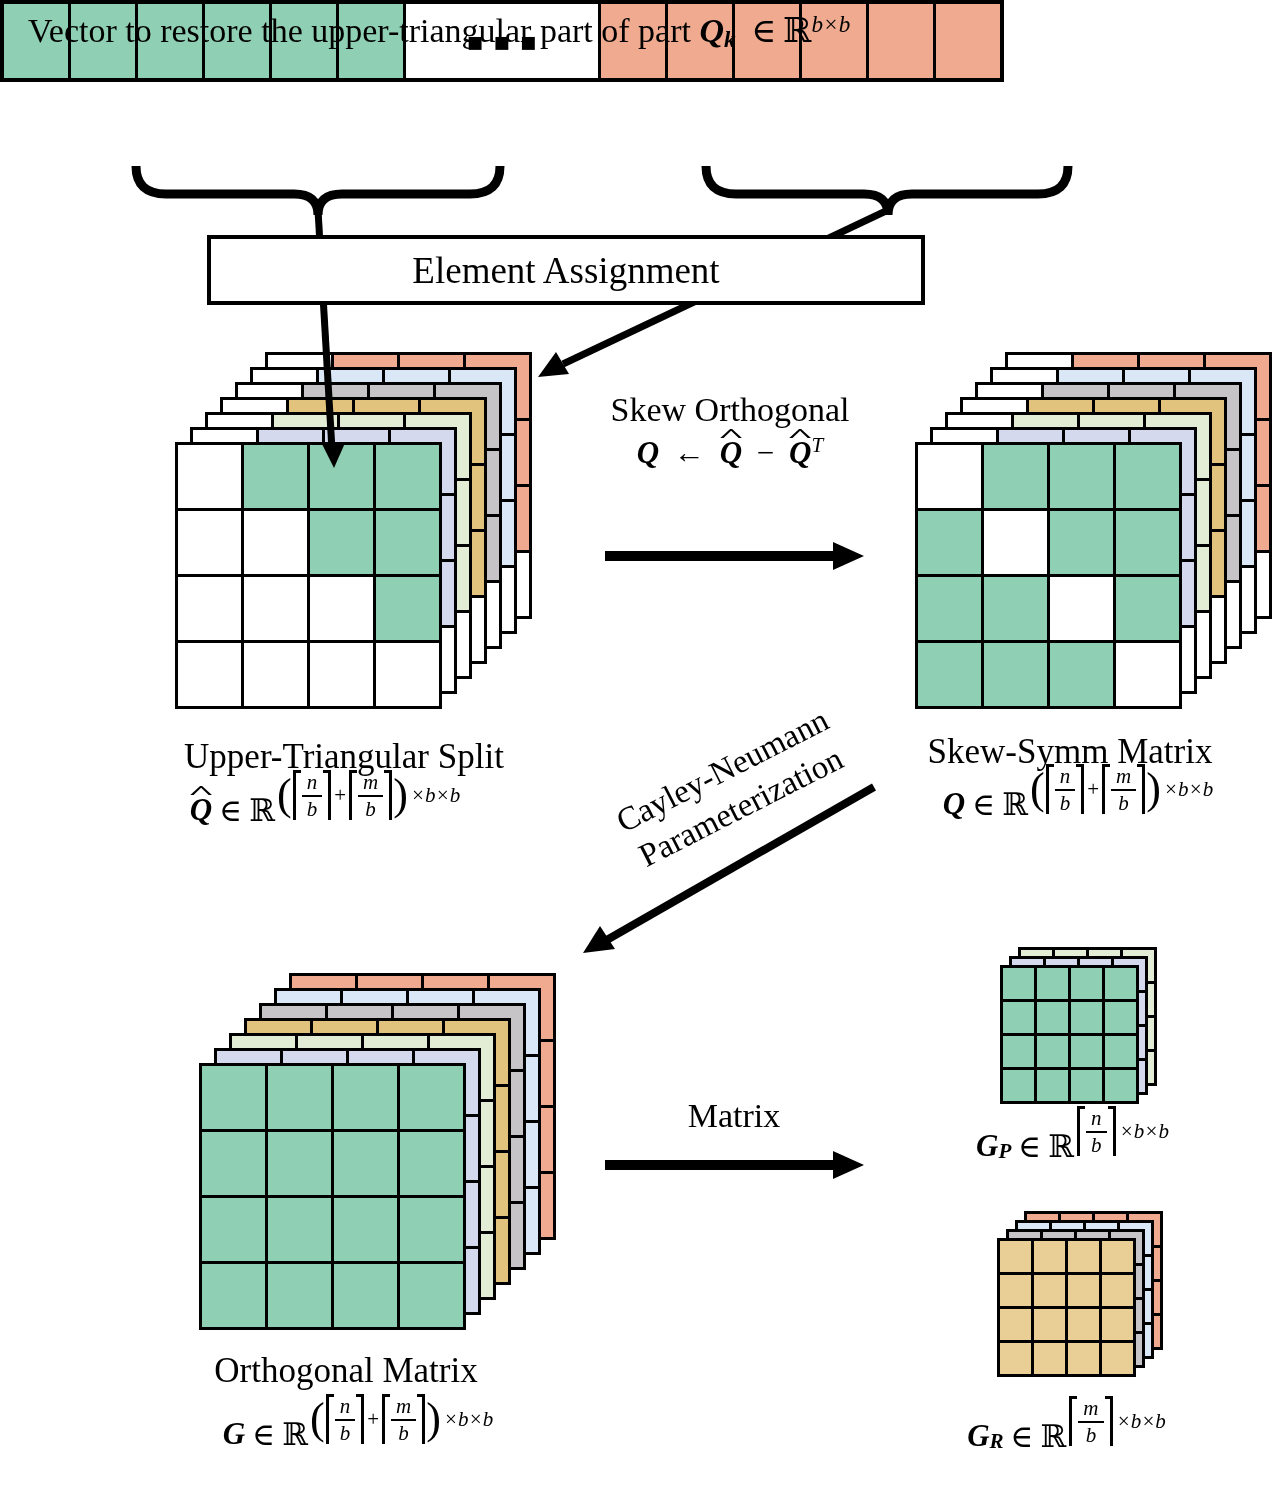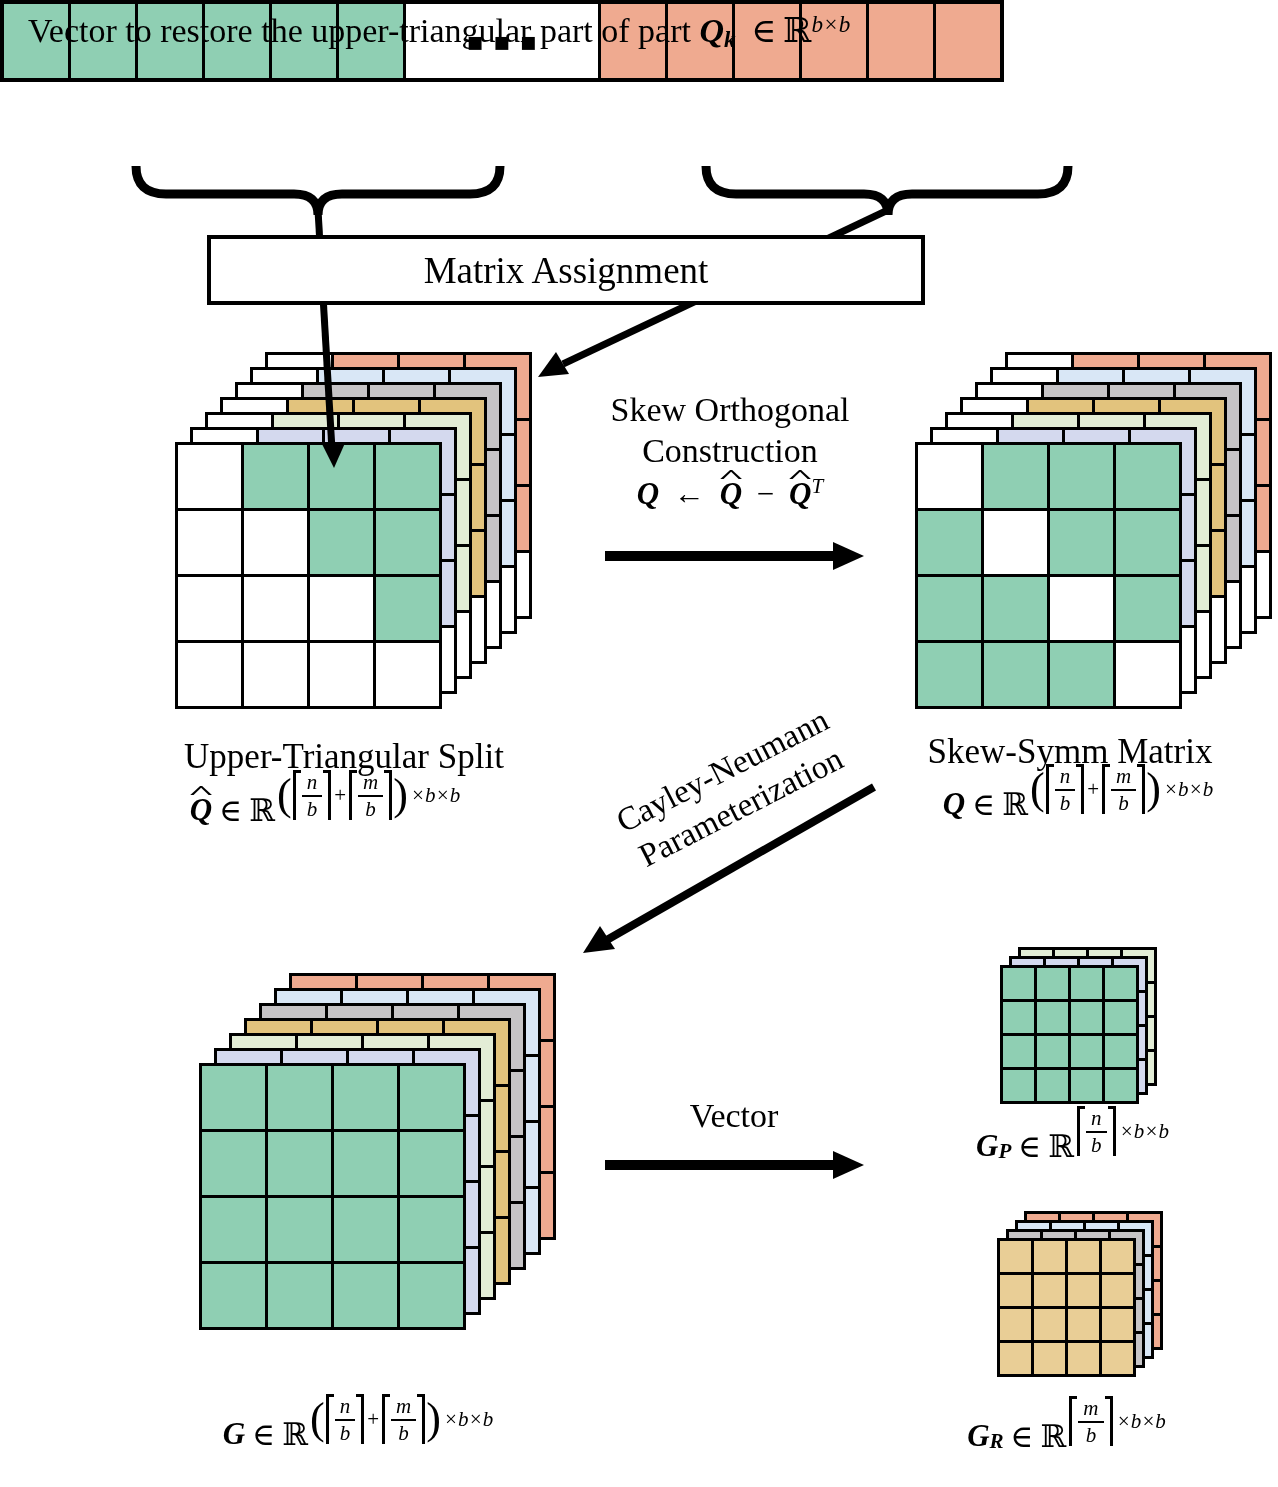--- a/index.html
+++ b/index.html
@@ -607,44 +607,44 @@
       </div>
       <div class="vcell" style="background: rgb(239, 170, 144);"></div>
       <div class="vcell" style="background: rgb(239, 170, 144);"></div>
       <div class="vcell" style="background: rgb(239, 170, 144);"></div>
       <div class="vcell" style="background: rgb(239, 170, 144);"></div>
       <div class="vcell" style="background: rgb(239, 170, 144);"></div>
       <div class="vcell" style="background: rgb(239, 170, 144);"></div>
     </div>
 
   <div id="ea-box" class="abs">
-    <span>Matrix Assignment</span>
+    <span>Element Assignment</span>
   </div>
 
   <div id="skew-block" class="abs block">
     <div class="lbl">Skew Orthogonal</div>
-    <div class="lbl">Construction</div>
     <div id="skew-formula">
       <span class="mbf">Q</span>
       <span class="mrel">←</span>
       <span class="mbf hatted"><span>Q</span><span class="hat">^</span></span>
       <span class="mrel">−</span>
       <span class="mbf hatted"><span>Q</span><span class="hat">^</span></span><span class="supT">T</span>
     </div>
   </div>
 
   <div id="cayley-block" class="abs block">
     <div>Cayley-Neumann</div>
     <div>Parameterization</div>
   </div>
 
-  <div id="split-label" class="abs block lbl">Vector</div>
+  <div id="split-label" class="abs block lbl">Matrix</div>
 
   <div id="ut-label" class="abs block lbl">Upper-Triangular Split</div>
   <div id="ss-label" class="abs block lbl">Skew-Symm Matrix</div>
+  <div id="g-label" class="abs block lbl">Orthogonal Matrix</div>
 
   <div id="ut-formula" class="abs formula">
     <span class="mbf hatted"><span>Q</span><span class="hat">^</span></span>
     <span class="mrel">∈</span>
     <span class="reals">ℝ</span>
     <span class="exp">
       <span class="paren">(</span>
       <span class="ceil">
           <span class="cl"></span>
           <span class="frac">

